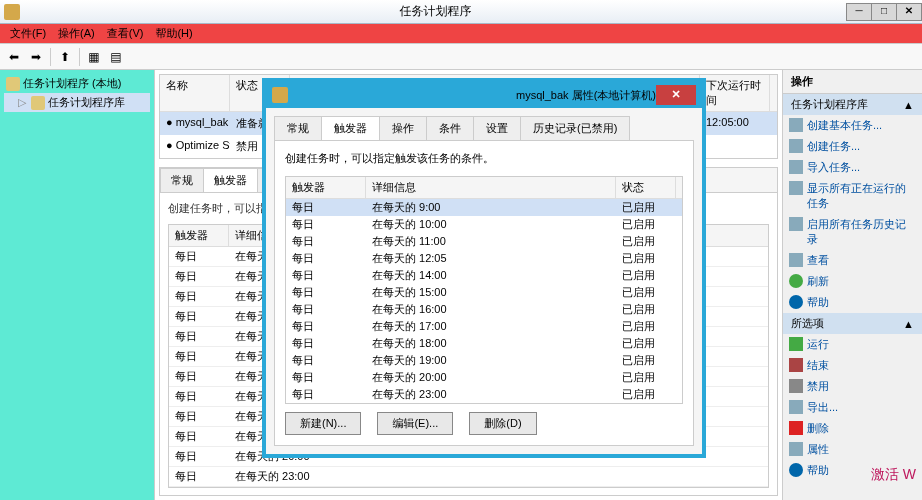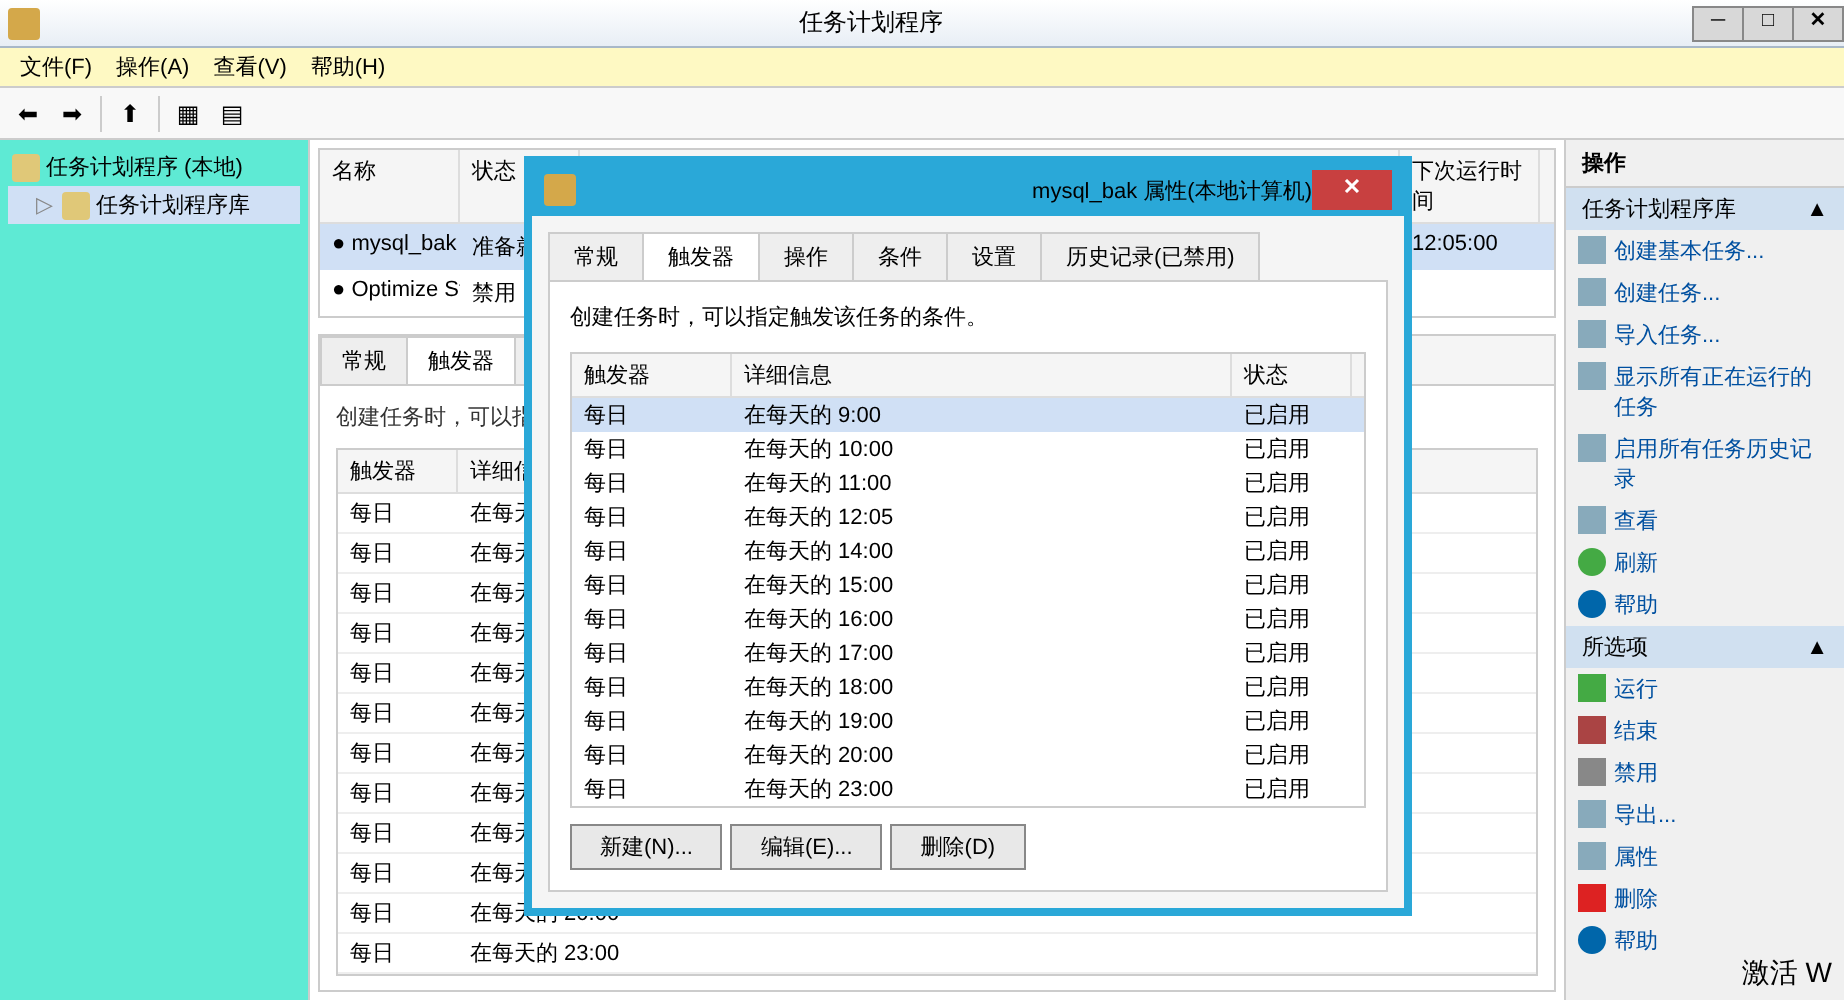--- a/index.html
+++ b/index.html
@@ -3,21 +3,21 @@
 <meta charset="utf-8">
 <style>
 *{box-sizing:border-box;margin:0;padding:0;font-family:"Microsoft YaHei","Segoe UI",sans-serif;font-size:11px}
 body{background:#c4d5e8;width:922px;height:500px;overflow:hidden;position:relative}
 .titlebar{height:24px;background:linear-gradient(#fff,#e8eef5);display:flex;align-items:center;border-bottom:1px solid #a8b8c8}
 .titlebar-icon{width:16px;height:16px;margin:0 4px;background:#d4a84a;border-radius:2px}
 .titlebar-title{flex:1;text-align:center;font-size:12px}
 .winbtns{display:flex}
 .winbtn{width:26px;height:18px;border:1px solid #888;background:#d8d8d8;text-align:center;line-height:14px;font-size:10px;margin-left:-1px;cursor:pointer}
 .winbtn.close{font-weight:bold}
-.menubar{height:20px;background:#fef9c3;display:flex;align-items:center;padding:0 4px;border-bottom:1px solid #ccc}
+.menubar{height:20px;background:#ef4444;display:flex;align-items:center;padding:0 4px;border-bottom:1px solid #ccc}
 .menuitem{padding:2px 6px;cursor:pointer}
 .toolbar{height:26px;background:#f8f8f8;display:flex;align-items:center;padding:0 4px;gap:2px;border-bottom:1px solid #ccc}
 .tbtn{width:20px;height:20px;border:1px solid transparent;display:flex;align-items:center;justify-content:center;cursor:pointer;font-size:12px}
 .tdiv{width:1px;height:18px;background:#ccc;margin:0 2px}
 .mainarea{display:flex;height:430px;background:#fff}
 .treepane{width:155px;border-right:1px solid #ccc;padding:4px;background:#5eead4}
 .treenode{display:flex;align-items:center;padding:2px;gap:3px;cursor:pointer}
 .treenode.sel{background:#d0e0f5}
 .tree-exp{width:10px;color:#888}
 .tree-ico{width:14px;height:14px;background:#e0c878;border-radius:2px}
@@ -61,24 +61,24 @@
 .mtab.active{background:#fff;border-bottom-color:#fff}
 .mtabbody{flex:1;border:1px solid #ccc;background:#fff;padding:10px;margin-top:-1px;display:flex;flex-direction:column}
 .mdesc{margin-bottom:10px}
 .mtable{flex:1;border:1px solid #ccc;overflow-y:auto}
 .mthdr{display:flex;background:#f5f5f5;border-bottom:1px solid #ddd}
 .mthdr>div{padding:3px 6px;border-right:1px solid #ddd}
 .mtrow{display:flex}
 .mtrow>div{padding:1px 6px}
 .mtrow.sel{background:#d0e0f5}
 .mc1{width:80px}.mc2{width:250px}.mc3{width:60px}
-.mbtns{display:flex;gap:4px;margin-top:8px}
+.mbtns{display:flex;gap:16px;margin-top:8px}
 .btn{padding:3px 14px;border:1px solid #888;background:#e8e8e8;cursor:pointer}
 .modal-footer{display:flex;justify-content:flex-end;gap:8px;padding:8px;background:#f5f5f5}
-.watermark{position:absolute;right:6px;bottom:4px;color:#000000;font-size:14px}
+.watermark{position:absolute;right:6px;bottom:16px;color:#be185d;font-size:14px}
 </style>
 </head>
 <body>
 
 <div class="titlebar">
   <div class="titlebar-icon"></div>
   <div class="titlebar-title">任务计划程序</div>
   <div class="winbtns">
     <div class="winbtn">─</div>
     <div class="winbtn">□</div>
@@ -228,22 +228,22 @@
       </div>
     <div class="actiongroup-hdr">
       <span>所选项</span>
         <span>▲</span>
     </div>
     <div id="actions2">
         <div class="actionitem ai-run">运行</div>
         <div class="actionitem ai-stop">结束</div>
         <div class="actionitem ai-disable">禁用</div>
         <div class="actionitem ">导出...</div>
+        <div class="actionitem ai-delete">删除</div>
         <div class="actionitem ">属性</div>
-        <div class="actionitem ai-delete">删除</div>
         <div class="actionitem ai-help">帮助</div>
       </div>
   </div>
 </div>
 
 <div class="modal">
   <div class="modal-title">
     <div class="modal-ico"></div>
     <div class="modal-title-text">mysql_bak 属性(本地计算机)</div>
     <div class="modal-close">✕</div>

